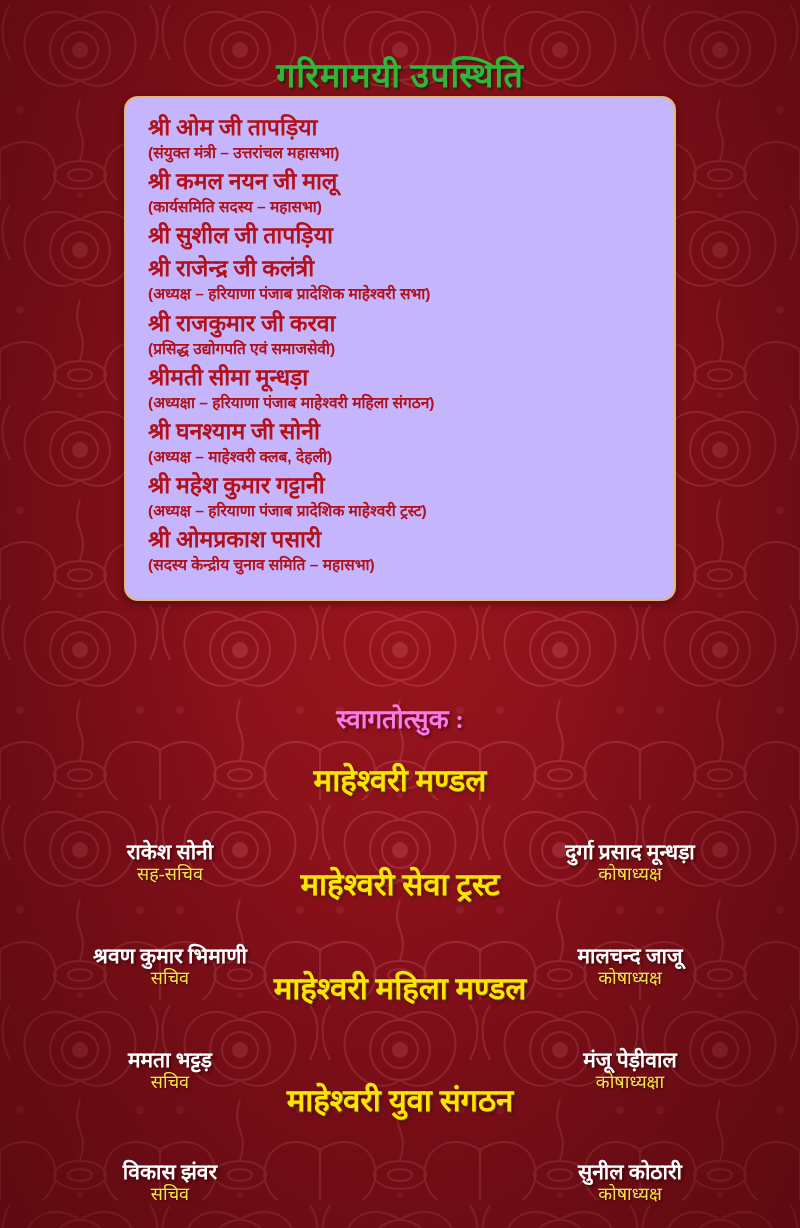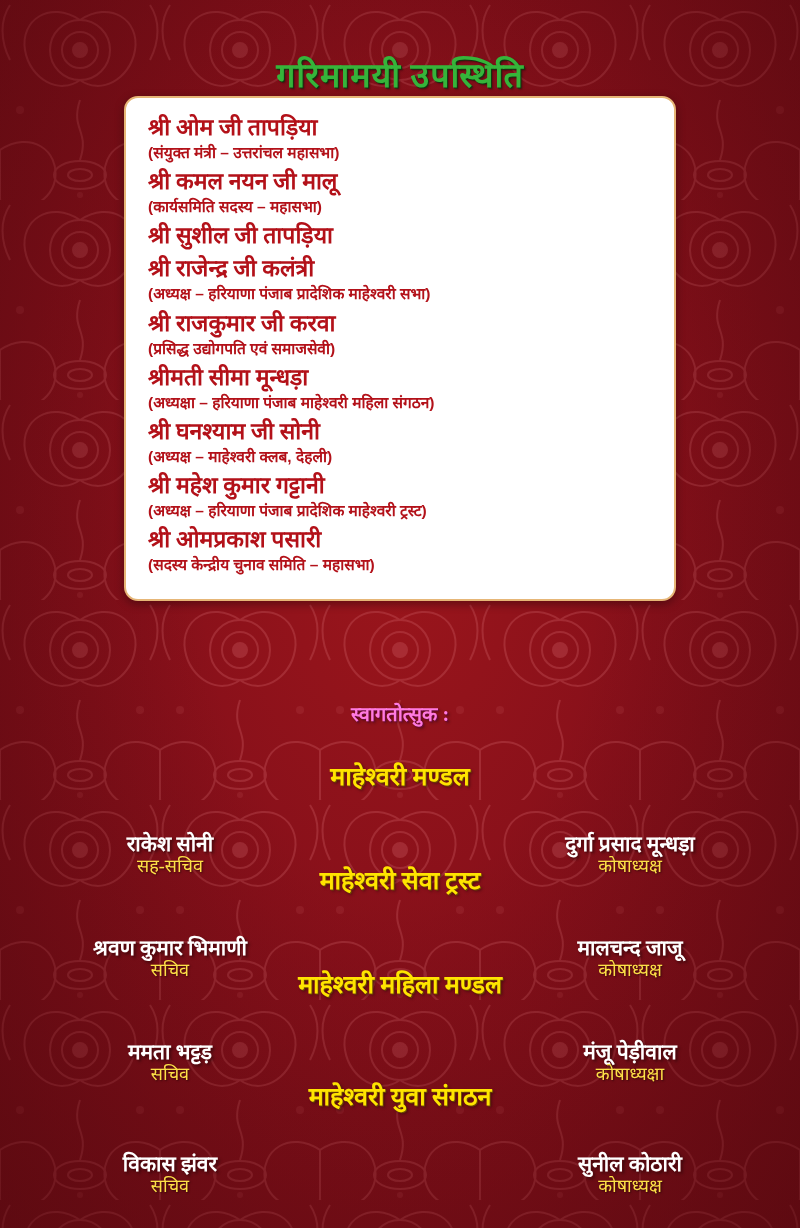--- a/index.html
+++ b/index.html
@@ -49,21 +49,21 @@
     text-shadow: 1px 1px 0 #0c3a10, 2px 2px 2px rgba(0,0,0,0.35);
   }
 
   
   .guest-card {
     position: absolute;
     top: 96px;
     left: 124px;
     width: 552px;
     box-sizing: border-box;
-    background: #ffffff;
+    background: #c4b5fd;
     border: 2px solid #e6b677;
     border-radius: 14px;
     padding: 16px 22px 18px 22px;
     box-shadow: 0 3px 10px rgba(0,0,0,0.35);
   }
   .guest-entry {
     margin-bottom: 5px;
   }
   .guest-name {
     font-family: "Liberation Serif", serif;
@@ -82,35 +82,35 @@
   }
 
   
   .welcome-heading {
     position: absolute;
     top: 700px;
     left: 0;
     width: 800px;
     text-align: center;
     font-family: "Liberation Serif", serif;
-    font-size: 20px;
+    font-size: 26px;
     font-weight: bold;
     color: #ff7ae0;
     text-shadow: 1px 1px 0 #6a0b3a, 2px 2px 3px rgba(0,0,0,0.4);
   }
 
   .org-block {
     position: absolute;
     left: 0;
     width: 800px;
   }
   .org-title {
     text-align: center;
     font-family: "Liberation Serif", serif;
-    font-size: 25px;
+    font-size: 31px;
     font-weight: bold;
     color: #ffe400;
     text-shadow: 1px 1px 0 #6b4a00, 2px 2px 3px rgba(0,0,0,0.4);
     margin-bottom: 4px;
   }
   .org-people {
     position: relative;
     height: 56px;
   }
   .person {

